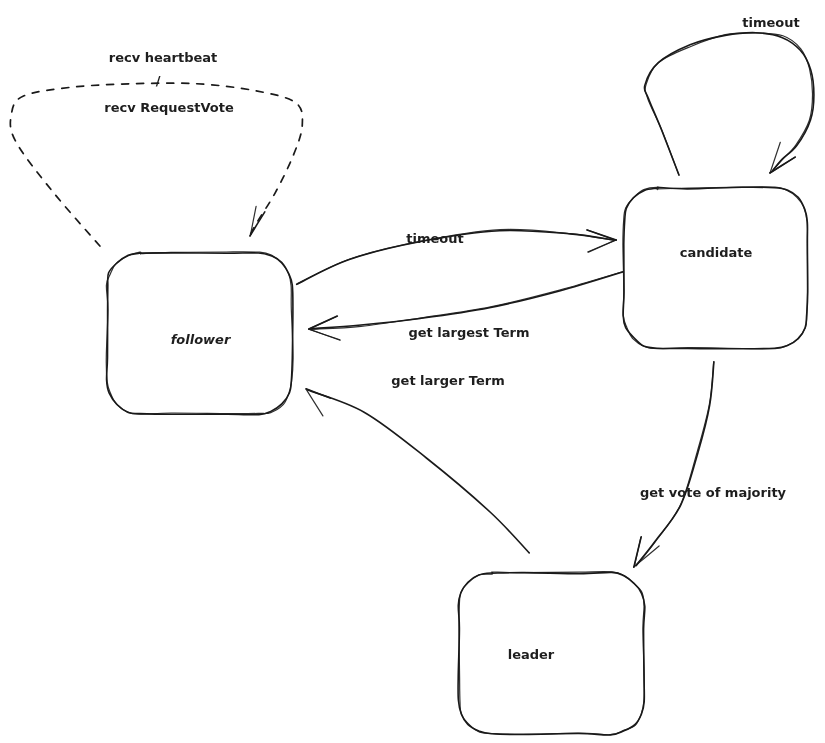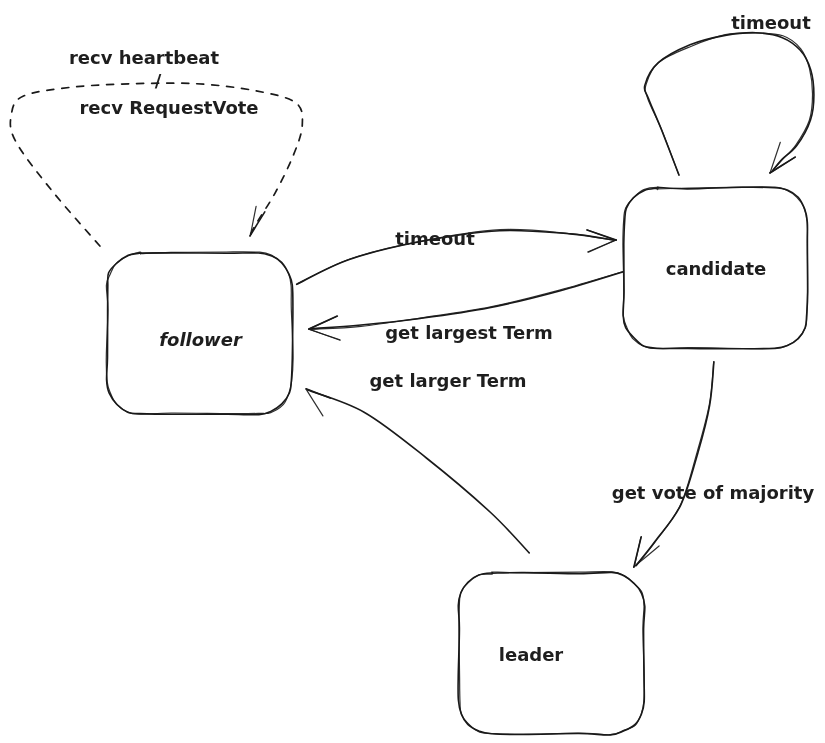--- a/index.html
+++ b/index.html
@@ -3,21 +3,21 @@
 <meta charset="utf-8">
 <style>
   html,body{margin:0;padding:0;background:#ffffff;}
   #canvas{position:relative;width:825px;height:743px;background:#ffffff;overflow:hidden;
           font-family:"DejaVu Sans", sans-serif;}
   svg{position:absolute;left:0;top:0;}
   path.stroke{fill:none;stroke:#1a1a1a;stroke-width:1.6;stroke-linecap:round;stroke-linejoin:round;}
   path.p2{stroke-width:1.2;opacity:.9;}
   path.dashed{stroke-dasharray:7 8;stroke-width:1.7;}
   .lbl{position:absolute;transform:translate(-50%,-50%);white-space:pre;color:#1e1e1e;
-       font-size:18px;line-height:25px;font-weight:bold;letter-spacing:0;}
+       font-size:13px;line-height:25px;font-weight:bold;letter-spacing:0;}
 </style>
 </head>
 <body>
 
 <div id="canvas">
   <svg width="825" height="743" viewBox="0 0 825 743">
     <g>
         <path class="stroke" d="M 139.9 253.1 C 145.3 253.1 158.0 252.9 172.5 252.9 C 187.1 252.9 212.9 253.1 227.3 253.2 C 241.6 253.2 251.0 252.5 258.4 253.0 C 265.9 253.5 268.0 254.5 271.9 256.0 C 275.7 257.6 278.8 259.3 281.6 262.3 C 284.4 265.3 287.0 270.1 288.8 273.9 C 290.5 277.7 291.7 279.1 292.3 285.2 C 293.0 291.2 292.9 298.1 292.9 310.2 C 292.9 322.3 292.5 346.2 292.3 357.9 C 292.0 369.5 291.8 374.3 291.4 380.1 C 290.9 386.0 291.1 388.9 289.5 392.8 C 287.9 396.8 284.9 400.8 281.8 403.9 C 278.7 407.0 274.6 409.6 270.8 411.4 C 267.0 413.2 266.1 414.1 258.9 414.6 C 251.6 415.1 241.8 414.3 227.3 414.3 C 212.8 414.2 186.3 414.4 171.7 414.3 C 157.2 414.2 147.2 413.9 139.9 413.6 C 132.7 413.3 132.0 413.9 128.3 412.4 C 124.5 410.9 120.5 407.9 117.3 404.7 C 114.1 401.5 111.0 397.2 109.2 393.1 C 107.4 389.1 106.9 386.2 106.6 380.2 C 106.3 374.3 107.3 369.3 107.5 357.5 C 107.6 345.6 107.6 321.0 107.6 309.1 C 107.7 297.3 107.7 292.7 107.8 286.6 C 108.0 280.6 107.0 276.9 108.6 272.8 C 110.2 268.8 114.1 265.5 117.4 262.6 C 120.7 259.7 124.6 256.9 128.2 255.3 C 131.9 253.8 137.4 253.7 139.2 253.2 C 141.0 252.8 139.1 252.8 139.1 252.8"></path>
         <path class="stroke p2" d="M 141.1 253.6 C 146.0 253.4 156.7 252.7 170.9 252.4 C 185.1 252.1 211.5 252.0 226.3 252.0 C 241.1 251.9 252.1 251.7 259.7 252.2 C 267.3 252.8 268.1 253.6 271.8 255.4 C 275.4 257.2 278.8 260.2 281.6 263.2 C 284.4 266.3 287.0 269.9 288.6 273.7 C 290.2 277.5 290.7 280.0 291.1 285.8 C 291.6 291.7 291.0 296.7 291.3 308.8 C 291.7 320.9 293.1 346.2 293.1 358.4 C 293.1 370.5 292.3 376.1 291.5 381.9 C 290.8 387.7 290.2 389.6 288.8 393.4 C 287.4 397.2 286.2 401.5 283.2 404.7 C 280.1 407.9 274.8 411.2 270.7 412.6 C 266.6 414.1 265.5 413.3 258.3 413.4 C 251.2 413.6 242.4 413.7 227.9 413.6 C 213.4 413.5 186.1 412.9 171.3 413.0 C 156.5 413.1 146.5 414.4 139.0 414.2 C 131.6 414.0 130.5 413.4 126.8 411.7 C 123.0 410.1 119.1 407.2 116.4 404.2 C 113.7 401.2 112.1 397.3 110.6 393.6 C 109.1 389.9 107.9 388.0 107.2 381.9 C 106.5 375.7 106.1 368.8 106.3 356.8 C 106.4 344.9 107.9 322.0 108.0 310.1 C 108.0 298.2 106.1 291.2 106.4 285.3 C 106.8 279.3 108.5 278.0 110.1 274.4 C 111.7 270.8 112.9 266.8 116.0 263.7 C 119.0 260.6 124.3 257.7 128.3 255.8 C 132.2 253.8 137.8 252.4 139.8 252.1 C 141.9 251.8 140.4 253.7 140.6 254.0"></path>
       </g>
@@ -76,23 +76,23 @@
         <path class="stroke" d="M 678.9 174.8 C 676.0 167.2 666.4 142.2 661.4 129.5 C 656.3 116.8 651.3 105.9 648.5 98.5 C 645.8 91.1 643.2 91.3 644.8 85.4 C 646.4 79.4 650.5 69.6 658.1 62.9 C 665.6 56.1 678.8 49.4 690.0 44.8 C 701.2 40.3 714.3 37.4 725.2 35.4 C 736.2 33.4 746.4 32.4 755.8 32.7 C 765.2 33.1 774.4 34.4 781.8 37.4 C 789.2 40.3 795.5 44.9 800.3 50.3 C 805.1 55.7 808.4 62.2 810.7 69.7 C 813.0 77.1 813.9 86.7 813.9 95.1 C 813.9 103.4 813.4 111.5 810.5 119.9 C 807.7 128.4 801.6 139.0 796.8 145.5 C 792.0 152.1 786.1 155.2 782.0 159.4 C 777.9 163.7 774.0 169.1 772.4 171.0"></path>
         <path class="stroke p2" d="M 679.0 175.4 C 676.2 168.1 667.5 144.2 662.3 131.3 C 657.1 118.5 650.3 106.1 647.6 98.2 C 644.9 90.3 644.3 90.0 646.2 84.1 C 648.0 78.1 651.3 68.6 658.8 62.3 C 666.3 56.0 680.2 50.8 691.4 46.2 C 702.5 41.6 715.1 36.9 725.4 34.7 C 735.8 32.5 744.1 32.7 753.7 32.9 C 763.2 33.1 775.0 33.2 782.9 35.8 C 790.7 38.5 796.4 43.4 800.8 48.8 C 805.2 54.3 807.5 60.9 809.5 68.6 C 811.4 76.3 812.6 86.4 812.5 95.1 C 812.5 103.8 812.0 112.4 809.2 120.8 C 806.4 129.2 800.2 138.7 795.8 145.2 C 791.3 151.7 786.2 155.5 782.3 159.7 C 778.4 164.0 774.0 169.0 772.3 170.8"></path>
       </g>
     <g>
         <path class="stroke" d="M 769.8 173.0 C 774.0 170.3 790.9 159.8 795.2 157.1"></path>
         <path class="stroke p2" d="M 770.2 172.9 C 774.4 170.3 791.1 159.7 795.2 157.0"></path>
         <path class="stroke p2" d="M 770.1 172.8 C 771.8 167.7 778.6 147.4 780.3 142.3"></path>
       </g>
   </svg>
   <div class="lbl" style="left:200.5px;top:339px;font-style:italic;">follower</div>
-  <div class="lbl" style="left:716px;top:268px;">candidate</div>
+  <div class="lbl" style="left:716px;top:252px;">candidate</div>
   <div class="lbl" style="left:531px;top:654px;">leader</div>
-  <div class="lbl" style="left:144px;top:57px;">recv heartbeat</div>
+  <div class="lbl" style="left:163px;top:57px;">recv heartbeat</div>
   <div class="lbl" style="left:158px;top:80px;">/</div>
   <div class="lbl" style="left:157px;top:107px;margin-left:12px;">recv RequestVote</div>
   <div class="lbl" style="left:435px;top:238px;">timeout</div>
   <div class="lbl" style="left:771px;top:22px;">timeout</div>
   <div class="lbl" style="left:469px;top:324px;margin-top:8px;">get largest Term</div>
   <div class="lbl" style="left:434px;top:380px;margin-left:14px;">get larger Term</div>
   <div class="lbl" style="left:713px;top:492px;">get vote of majority</div>
 </div>
 
 </body></html>

